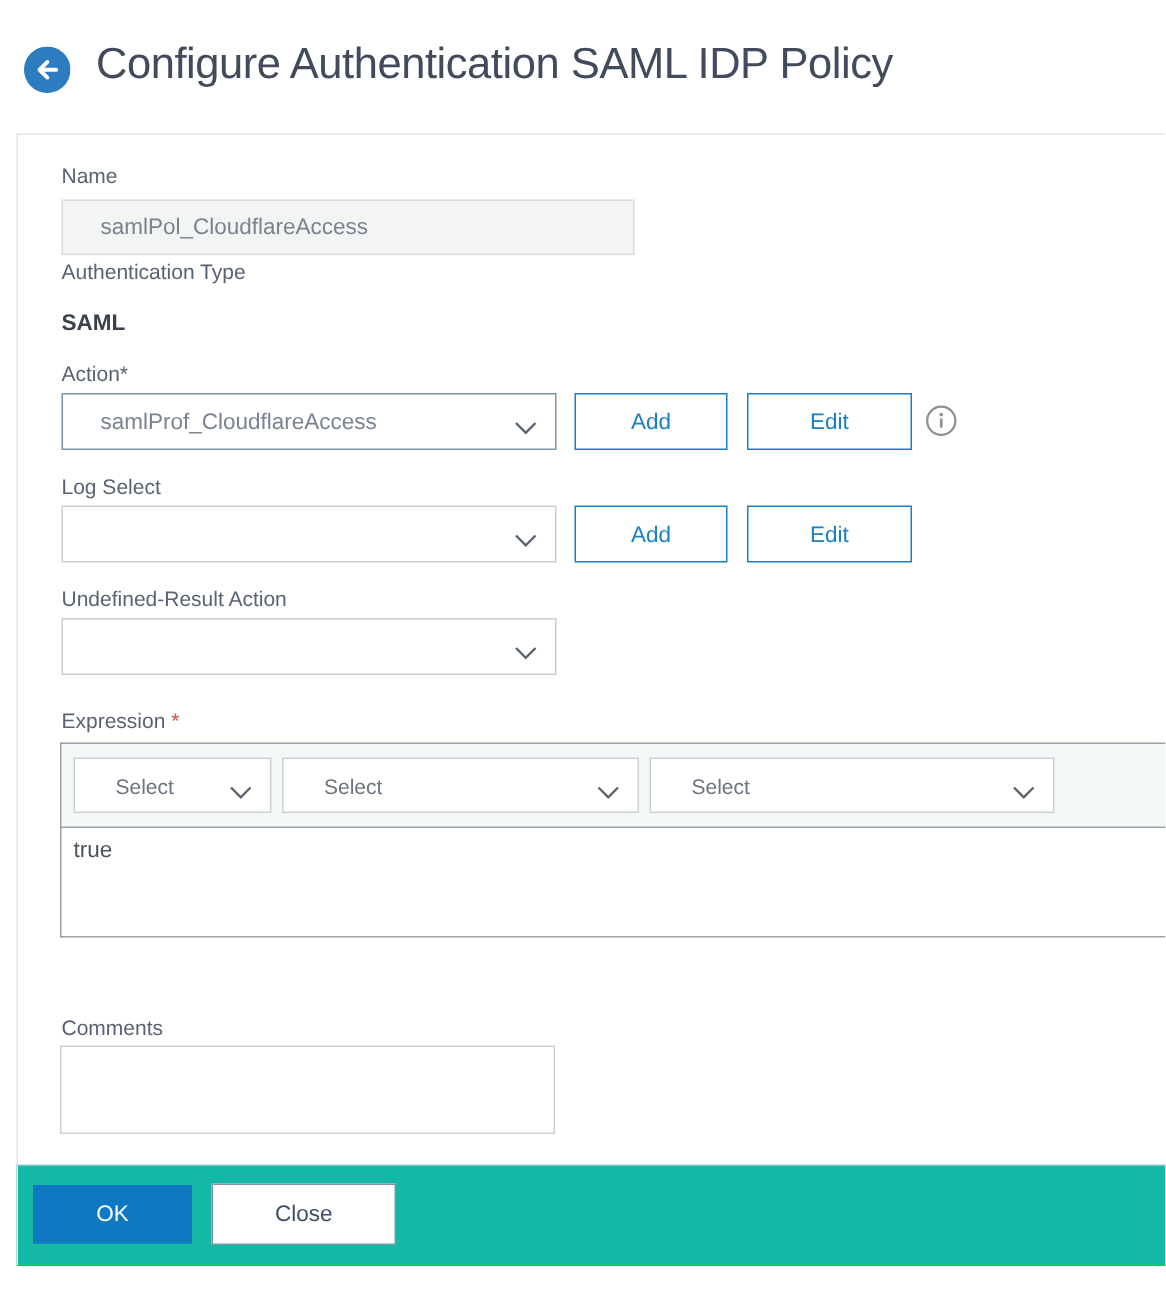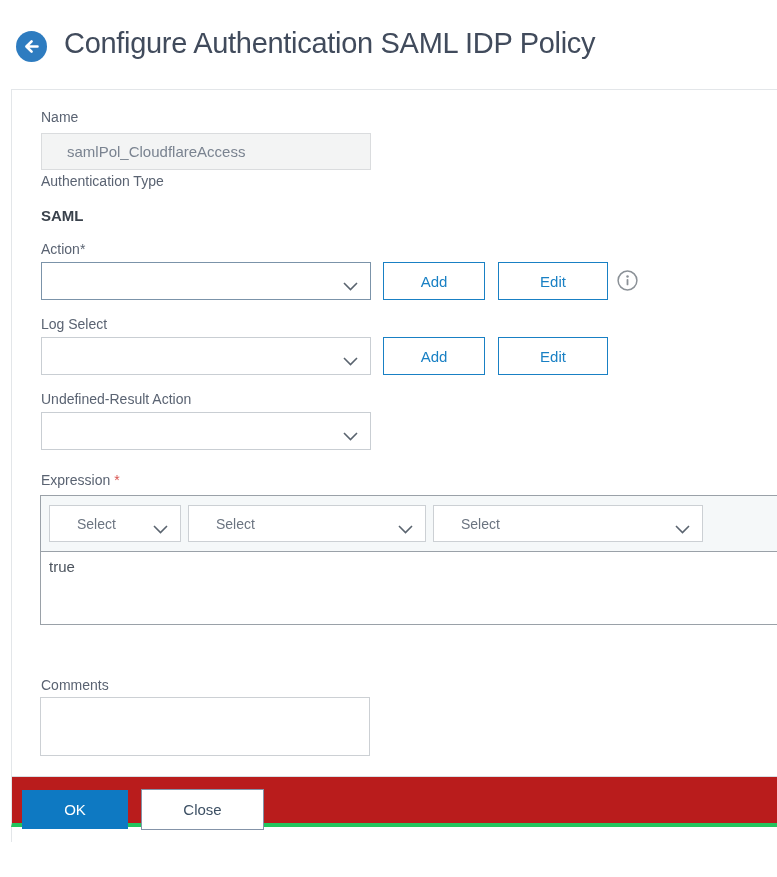--- a/index.html
+++ b/index.html
@@ -27,21 +27,21 @@
   }
   .lbl {
     position:absolute; font-size:14px; color:#5a6372; white-space:nowrap;text-align:center;
   }
   .req { color:#d9534f; }
   .txt-input {
     position:absolute; height:37px; font-size:15px;
     font-family:"Liberation Sans", sans-serif;
   }
   .name-input {
-    left:40px; top:132px; width:330px;
+    left:40px; top:132px; width:382px;
     background:#f3f4f4; border:1px solid #dadcde; color:#7a8390;
     padding-left:25px;
   }
   .static-value { position:absolute; font-size:15px; font-weight:bold; color:#3a424c; }
   
   .select {
     position:absolute; background:#ffffff; border:1px solid #c9ced3;
     cursor:pointer; display:flex; align-items:center;
   }
   .select .sel-text {
@@ -77,22 +77,22 @@
     padding:6px 8px; line-height:18px;
   }
   .comments-textarea {
     position:absolute; left:40px; top:697px; width:330px; height:59px;
     border:1px solid #ccd0d4; background:#ffffff; resize:none; outline:none;
     font-size:15px; color:#4c545e; font-family:"Liberation Sans", sans-serif;
     padding:6px 8px;
   }
   
   .footer {
-    position:absolute; left:11px; top:776px; right:-1px; height:51px;
-    background:#b91c1c; border-top:1px solid #d9dee3; border-bottom:4px solid #22c55e;
+    position:absolute; left:11px; top:776px; right:-1px; height:68px;
+    background:#14b8a6; border-top:1px solid #d9dee3; border-bottom:1px solid #22c55e;
     border-left:1px solid #e3e6e9;
   }
   .ok-btn {
     position:absolute; left:10px; top:13px; width:106px; height:39px;
     background:#0e79c2; border:1px solid #0e79c2; color:#ffffff;
     font-size:15px; font-family:"Liberation Sans", sans-serif; cursor:pointer;
   }
   .close-btn {
     position:absolute; left:129px; top:12px; width:123px; height:41px;
     background:#ffffff; border:1px solid #8493a8; color:#3c4f63;
@@ -117,20 +117,21 @@
   <div class="panel">
 
     <div class="lbl" style="left:29px; top:19px;">Name</div>
     <input class="txt-input name-input" style="left: 29px; top: 43px;" readonly="" value="samlPol_CloudflareAccess">
 
     <div class="lbl" style="left:29px; top:83px;">Authentication Type</div>
     <div class="static-value" style="left:29px; top:117px;">SAML</div>
 
     <div class="lbl" style="left:29px; top:151px;">Action*</div>
     <div class="select sel-focused" style="left:29px; top:172px; width:330px; height:38px;">
+      <span class="sel-text">samlProf_CloudflareAccess</span>
       <span class="chev">
         <svg width="15" height="9" viewBox="0 0 15 9">
             <path d="M1 1 L7.5 7.5 L14 1" stroke="#5a646f" stroke-width="1.6" fill="none"></path>
           </svg>
       </span>
     </div>
     <button class="btn-outline" style="left:371px; top:172px;">Add</button>
     <button class="btn-outline" style="left:486px; top:172px; width:110px;">Edit</button>
 
     <div class="lbl" style="left:29px; top:226px;">Log Select</div>

